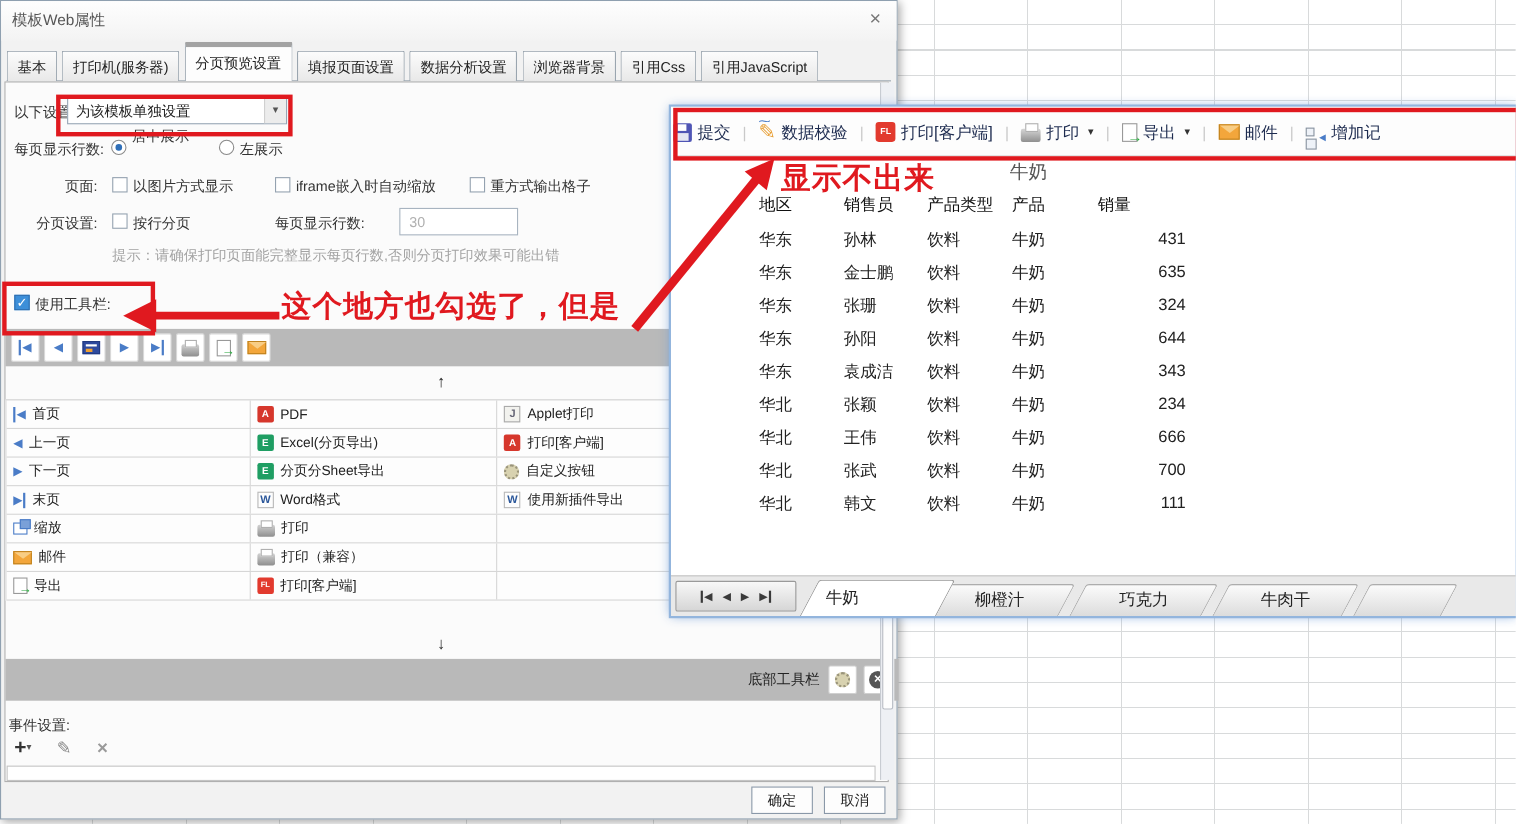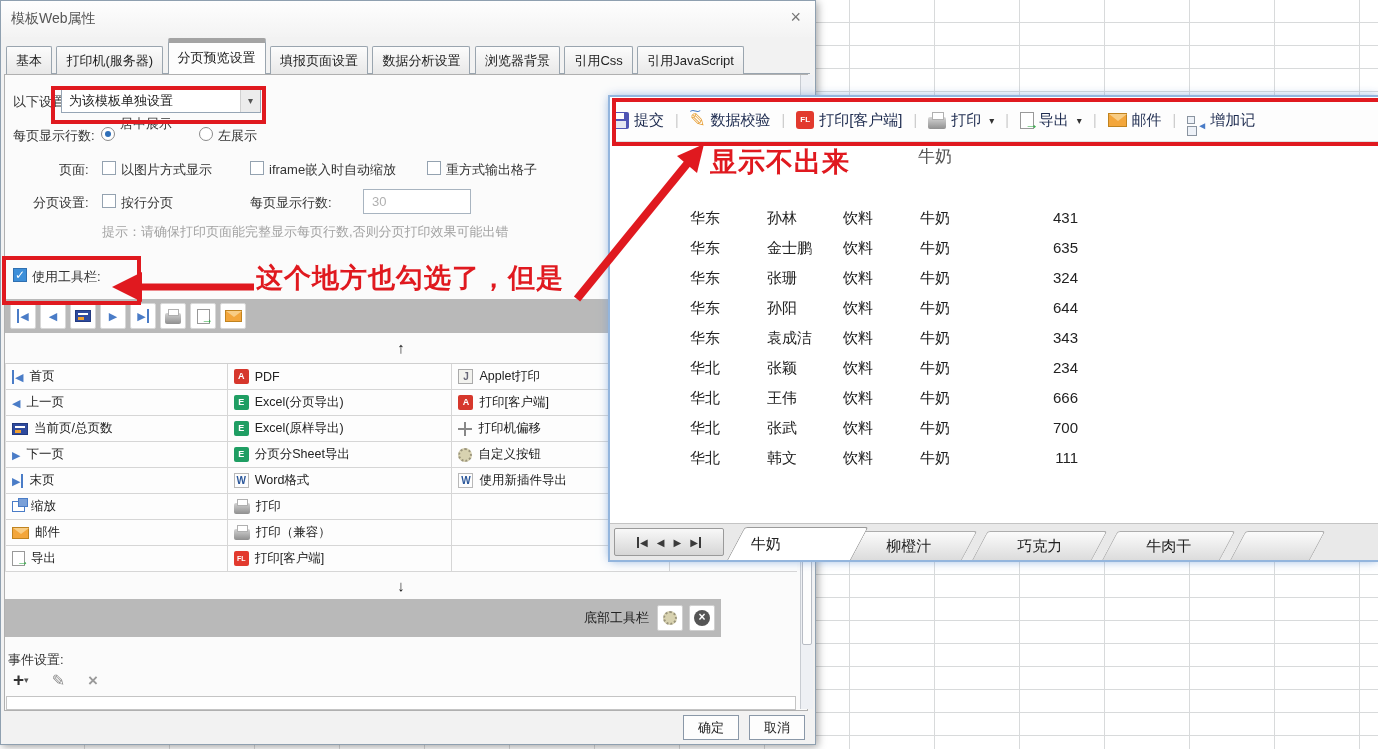--- a/index.html
+++ b/index.html
@@ -44,21 +44,21 @@
   .minibar { position:absolute; left:0; width:792px; height:34px; background:#b9b9b9; }
   .mini-btn { position:absolute; top:4px; width:26px; height:26px; background:#fff; border:1px solid #d8d8d8; border-radius:2px;
     display:flex; align-items:center; justify-content:center; }
   .arrow-row { position:absolute; left:0; width:792px; text-align:center; font-size:15px; font-weight:bold; color:#222; }
 
   .matrix { position:absolute; left:0; width:792px; border-top:1px solid #cfcfcf; border-left:1px solid #e0e0e0; background:#fdfdfd; }
   .trow { display:flex; height:26px; border-bottom:1px solid #d6d6d6; }
   .tcell { display:flex; align-items:center; gap:6px; padding-left:6px; font-size:12.5px; color:#222; border-right:1px solid #d6d6d6; overflow:hidden; white-space:nowrap; }
   .tcell.c1 { width:222px; } .tcell.c2 { width:225px; } .tcell.c3 { width:218px; } .tcell.c4 { width:127px; border-right:none; }
 
-  .botbar { position:absolute; left:0; width:716px; height:38px; background:#b9b9b9; }
+  .botbar { position:absolute; left:0; width:812px; height:38px; background:#b9b9b9; }
   .botbar .bb-label { position:absolute; right:72px; top:10px; font-size:13px; color:#222; }
   .bb-btn { position:absolute; top:6px; width:26px; height:26px; background:#fff; border:1px solid #d0d0d0; border-radius:2px;
     display:flex; align-items:center; justify-content:center; }
 
   .ev-icons { position:absolute; font-size:18px; color:#444; }
   .ev-icons span { margin-right:18px; }
   .list-strip { position:absolute; left:0; width:790px; height:14px; background:#fff; border:1px solid #c4c4c4; }
 
   .dlg-btn { position:absolute; width:56px; height:25px; background:#fdfdfd; border:1px solid #8a98a8; font-size:13px; color:#222;
     text-align:center; line-height:23px; }
@@ -261,35 +261,20 @@
               <span>Excel(分页导出)</span>
             </span>
           <span class="tcell c3">
               <span class="ic dic-pdf"></span>
               <span>打印[客户端]</span>
             </span>
           <span class="tcell c4"></span>
         </div>
         <div class="trow">
           <span class="tcell c1">
-              <span class="ic dic-cur"></span>
-              <span>当前页/总页数</span>
-            </span>
-          <span class="tcell c2">
-              <span class="ic dic-excel"></span>
-              <span>Excel(原样导出)</span>
-            </span>
-          <span class="tcell c3">
-              <span class="ic dic-offset"></span>
-              <span>打印机偏移</span>
-            </span>
-          <span class="tcell c4"></span>
-        </div>
-        <div class="trow">
-          <span class="tcell c1">
               <span class="ic dic-next blue-arr"></span>
               <span>下一页</span>
             </span>
           <span class="tcell c2">
               <span class="ic dic-excel"></span>
               <span>分页分Sheet导出</span>
             </span>
           <span class="tcell c3">
               <span class="ic dic-gear"></span>
               <span>自定义按钮</span>
@@ -413,20 +398,27 @@
         </span>
       <span class="sep">|</span>
       <span class="pt-item">
           <span class="ic pic-addrec"></span>
           <span>增加记</span>
         </span>
     </div>
 
     <div class="pv-title">牛奶</div>
 
+    <div class="rrow rhead" style="top:76px;">
+      <span class="rcell rc0">地区</span>
+      <span class="rcell rc1">销售员</span>
+      <span class="rcell rc2">产品类型</span>
+      <span class="rcell rc3">产品</span>
+      <span class="rcell rc4">销量</span>
+    </div>
     <div class="rrow" style="top:108px;">
         <span class="rcell rc0">华东</span>
         <span class="rcell rc1">孙林</span>
         <span class="rcell rc2">饮料</span>
         <span class="rcell rc3">牛奶</span>
         <span class="rcell rnum">431</span>
       </div>
     <div class="rrow" style="top:138px;">
         <span class="rcell rc0">华东</span>
         <span class="rcell rc1">金士鹏</span>

